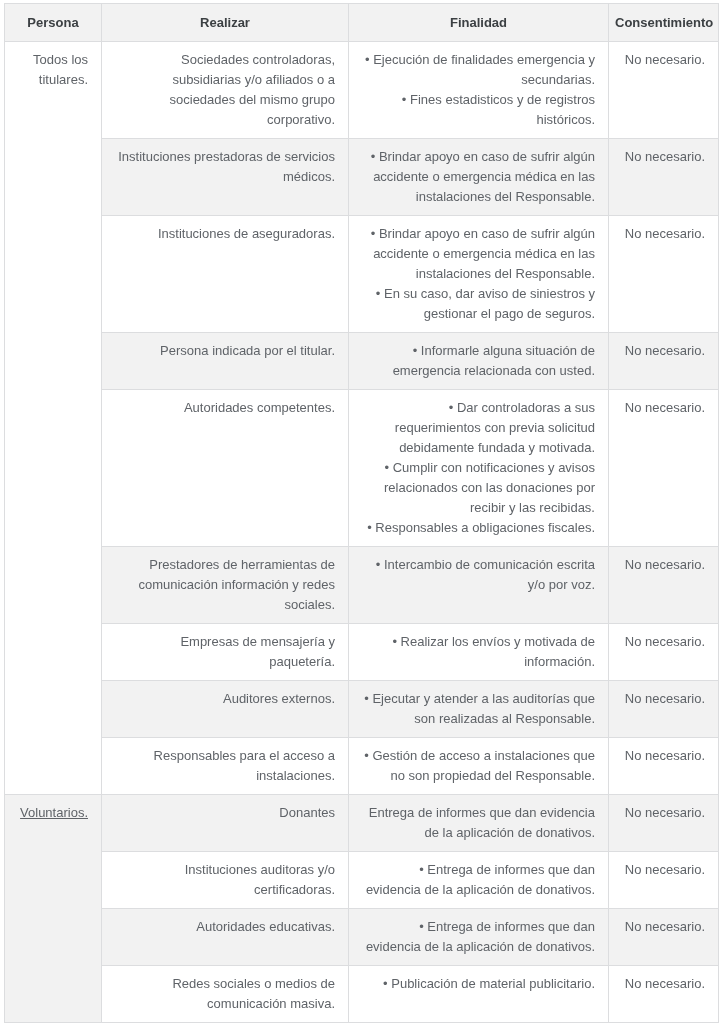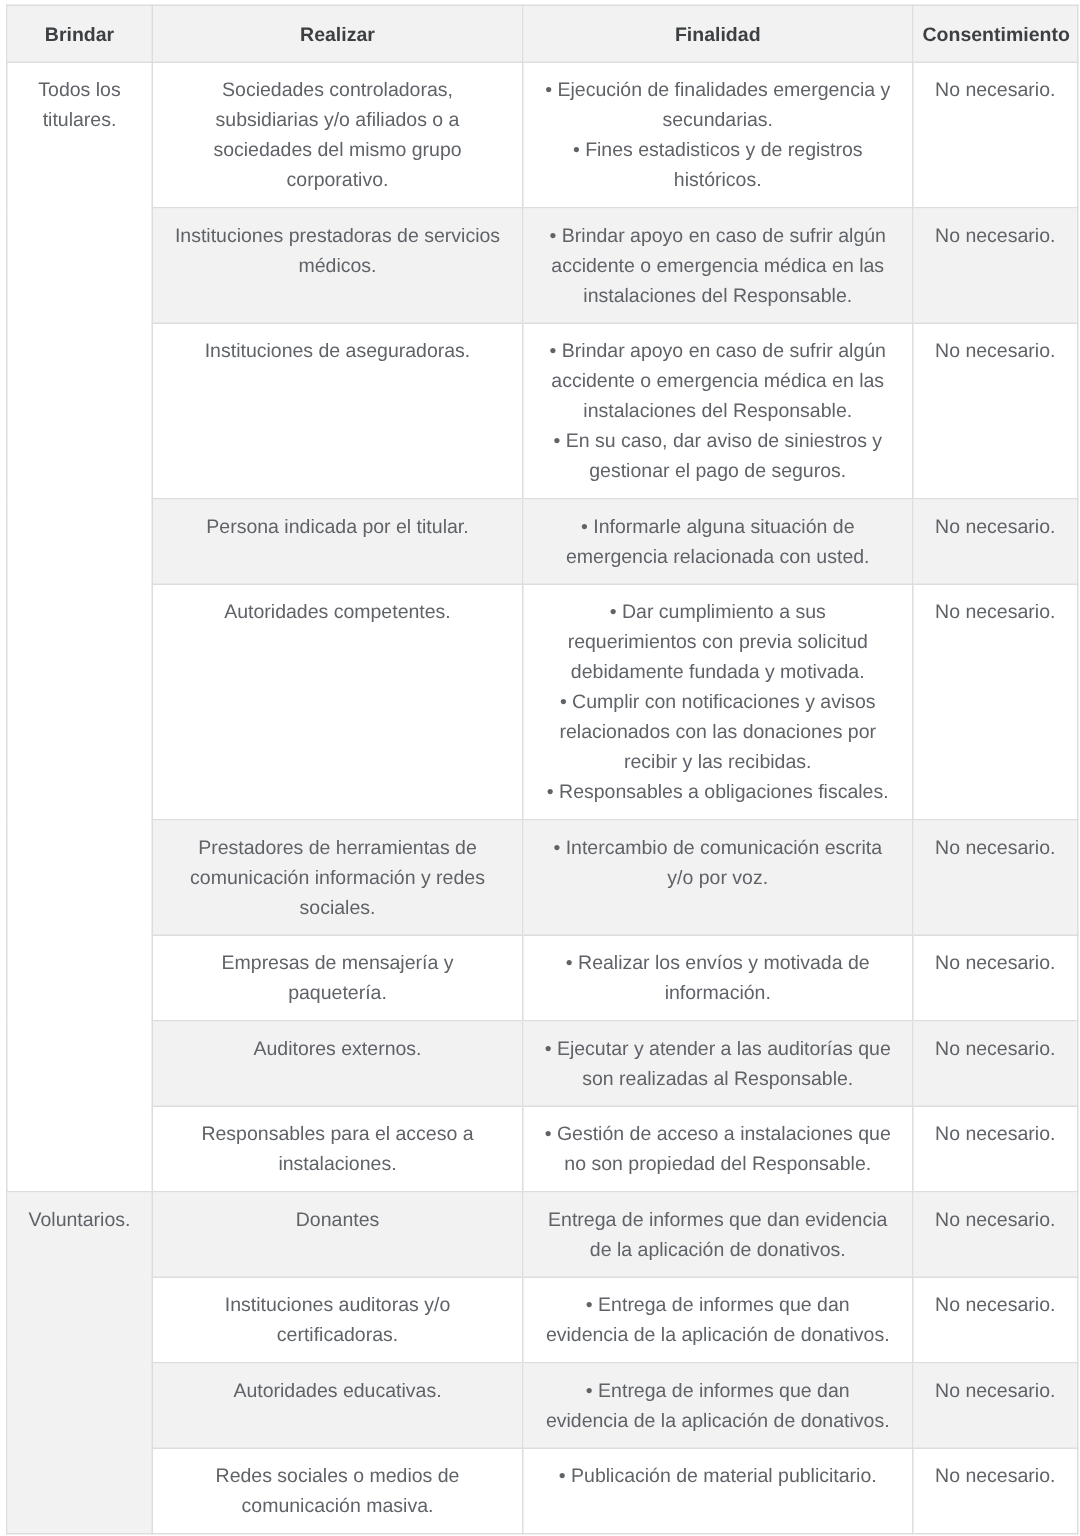--- a/index.html
+++ b/index.html
@@ -40,47 +40,47 @@
   table.privacy-table th{
     background:var(--header-bg);
     color:var(--header-text);
     font-weight:bold;
     text-align:center;
     padding:9px 6px;
     line-height:19px;
   }
   table.privacy-table td{
     color:var(--body-text);
-    text-align:center;
+    text-align:right;
     padding:8px 13px;
     background:var(--row-bg);
   }
   tr.stripe > td{
     background:var(--stripe-bg);
     margin-top:46px;
   }
   
   td.titular.cell-plain{background:var(--row-bg);}
-  td.titular.cell-stripe{background:var(--stripe-bg);}
+  td.titular.cell-stripe{background:var(--stripe-bg);text-decoration:underline;}
   td .finalidad-item{margin:0;}
 </style>
 </head>
 <body>
 
 <div class="page">
   <table class="privacy-table">
     <colgroup>
       <col style="width:97px">
       <col style="width:247px">
       <col style="width:260px">
       <col style="width:110px">
     </colgroup>
     <thead>
       <tr>
-        <th>Brindar</th>
+        <th>Persona</th>
         <th>Realizar</th>
         <th>Finalidad</th>
         <th>Consentimiento</th>
       </tr>
     </thead>
     <tbody id="table-body">
         <tr class="plain">
           <td class="titular cell-plain" rowspan="9">Todos los titulares.</td>
           <td>Sociedades controladoras, subsidiarias y/o afiliados o a sociedades del mismo grupo corporativo.</td>
           <td>
@@ -107,21 +107,21 @@
         <tr class="stripe">
           <td>Persona indicada por el titular.</td>
           <td>
             <div class="finalidad-item">• Informarle alguna situación de emergencia relacionada con usted.</div>
           </td>
           <td>No necesario.</td>
         </tr>
         <tr class="plain">
           <td>Autoridades competentes.</td>
           <td>
-            <div class="finalidad-item">• Dar cumplimiento a sus requerimientos con previa solicitud debidamente fundada y motivada.</div>
+            <div class="finalidad-item">• Dar controladoras a sus requerimientos con previa solicitud debidamente fundada y motivada.</div>
             <div class="finalidad-item">• Cumplir con notificaciones y avisos relacionados con las donaciones por recibir y las recibidas.</div>
             <div class="finalidad-item">• Responsables a obligaciones fiscales.</div>
           </td>
           <td>No necesario.</td>
         </tr>
         <tr class="stripe">
           <td>Prestadores de herramientas de comunicación información y redes sociales.</td>
           <td>
             <div class="finalidad-item">• Intercambio de comunicación escrita y/o por voz.</div>
           </td>

